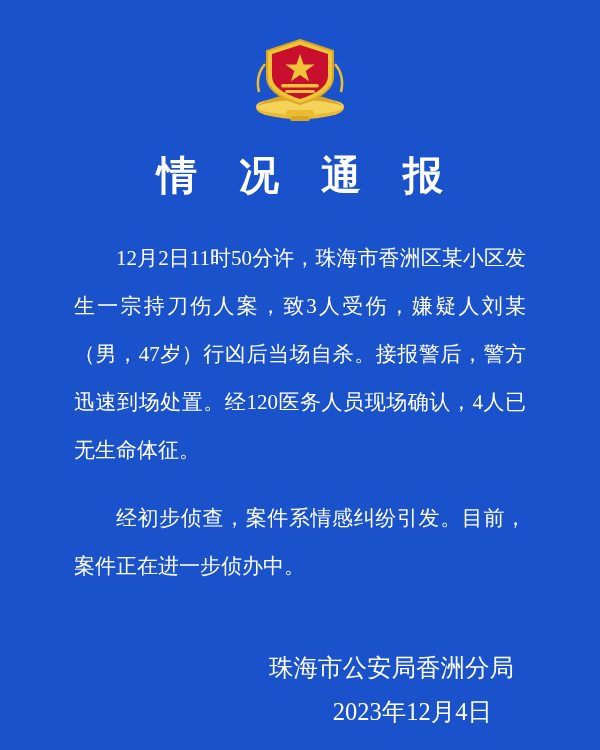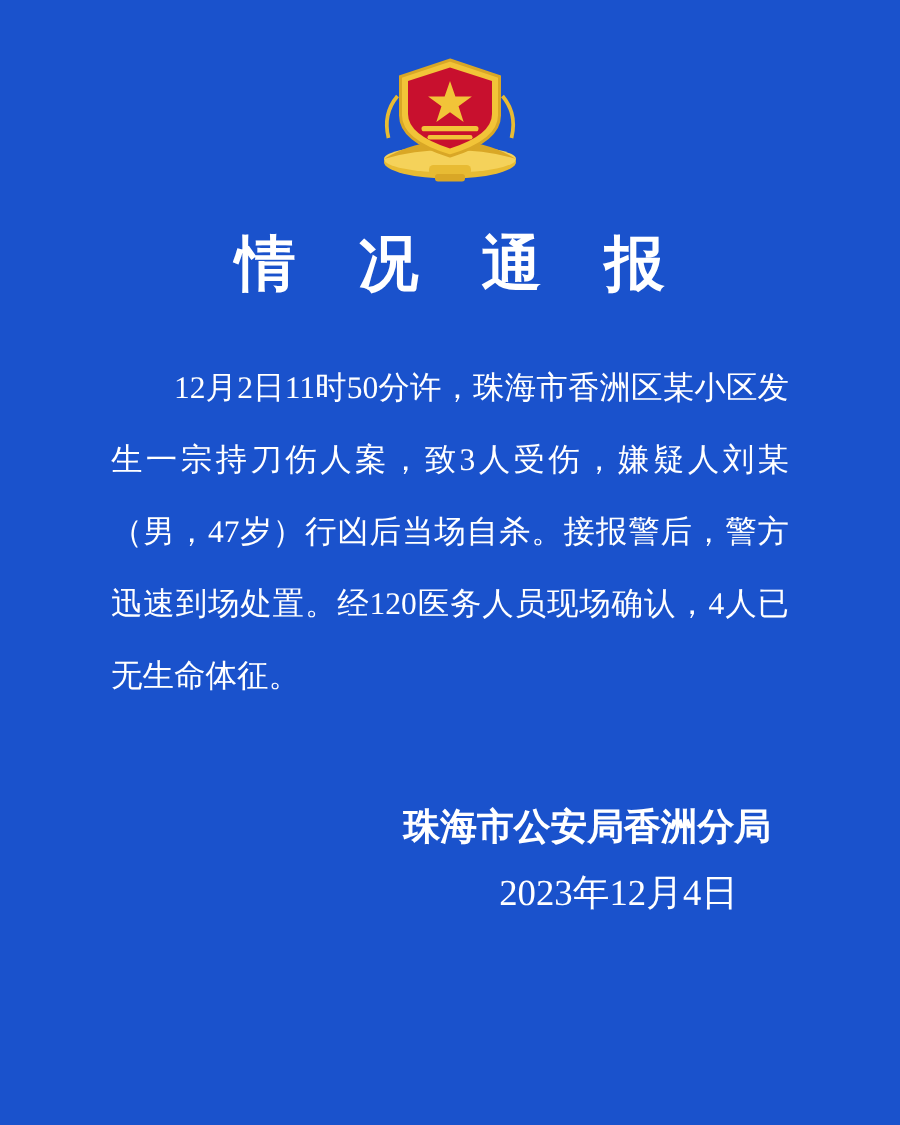--- a/index.html
+++ b/index.html
@@ -63,21 +63,20 @@
     width: 452px;
     margin-top: 56px;
     color: #ffffff;
     font-size: 24.5px;
     line-height: 44px;
     text-align: right;
     font-family: "Liberation Serif", "DejaVu Serif", serif;
   }
   .sign-org {
     padding-right: 12px;
-    font-weight: bold;
   }
   .sign-date {
     padding-right: 34px;
   }
 </style>
 </head>
 <body>
 
 <div class="page">
 
@@ -107,20 +106,21 @@
         <path d="M20 30 Q10 42 14 58"></path>
         <path d="M90 30 Q100 42 96 58"></path>
       </g>
     </svg>
   </div>
 
   <div class="title">情 况 通 报</div>
 
   <div class="body-text">
     <p class="para">12月2日11时50分许，珠海市香洲区某小区发生一宗持刀伤人案，致3人受伤，嫌疑人刘某（男，47岁）行凶后当场自杀。接报警后，警方迅速到场处置。经120医务人员现场确认，4人已无生命体征。</p>
+    <p class="para">经初步侦查，案件系情感纠纷引发。目前，案件正在进一步侦办中。</p>
   </div>
 
   <div class="sign">
     <div class="sign-org">珠海市公安局香洲分局</div>
     <div class="sign-date">2023年12月4日</div>
   </div>
 
 </div>
 
 </body></html>

